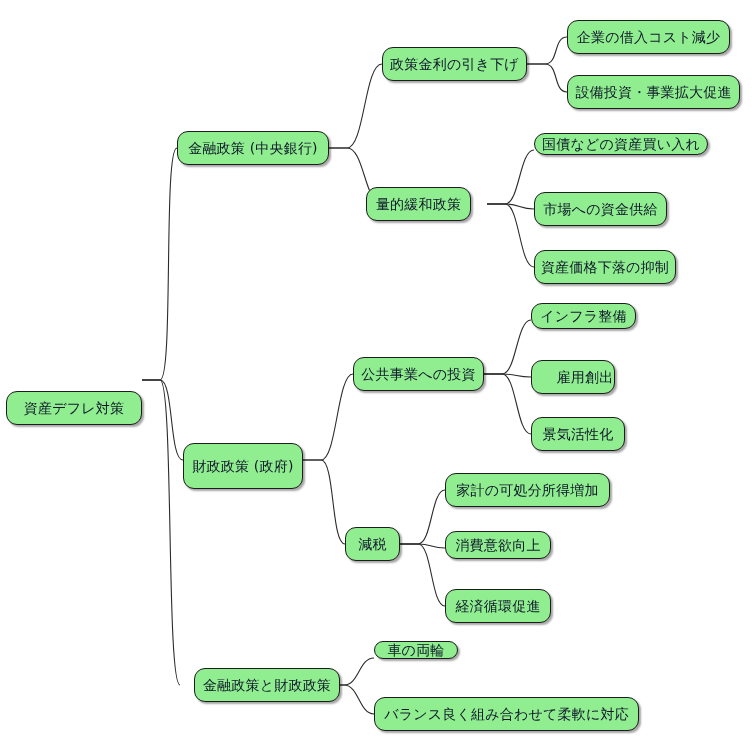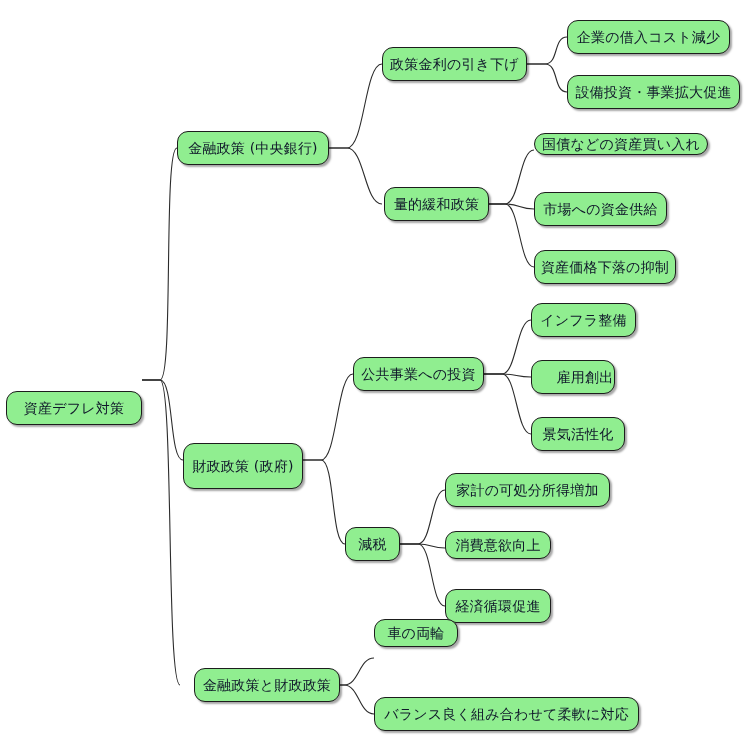--- a/index.html
+++ b/index.html
@@ -84,21 +84,21 @@
       </div>
       <div class="node" style="left: 183px; top: 443px; width: 120px; height: 46px;">
         <span class="label">財政政策 (政府)</span>
       </div>
       <div class="node" style="left: 180px; top: 668px; width: 146px; height: 34px; margin-left: 14px;">
         <span class="label">金融政策と財政政策</span>
       </div>
       <div class="node" style="left: 382px; top: 47px; width: 145px; height: 34px;">
         <span class="label">政策金利の引き下げ</span>
       </div>
-      <div class="node" style="left: 384px; top: 187px; width: 105px; height: 34px;">
+      <div class="node" style="left: 366px; top: 187px; width: 105px; height: 34px;">
         <span class="label">量的緩和政策</span>
       </div>
       <div class="node" style="left: 353px; top: 357px; width: 131px; height: 34px;">
         <span class="label">公共事業への投資</span>
       </div>
       <div class="node" style="left: 345px; top: 527px; width: 55px; height: 34px;">
         <span class="label">減税</span>
       </div>
       <div class="node" style="left: 567px; top: 20px; width: 163px; height: 34px;">
         <span class="label">企業の借入コスト減少</span>
@@ -108,38 +108,38 @@
       </div>
       <div class="node" style="left: 534px; top: 133px; width: 174px; height: 22px;">
         <span class="label">国債などの資産買い入れ</span>
       </div>
       <div class="node" style="left: 534px; top: 192px; width: 133px; height: 34px;">
         <span class="label">市場への資金供給</span>
       </div>
       <div class="node" style="left: 534px; top: 250px; width: 142px; height: 34px;">
         <span class="label">資産価格下落の抑制</span>
       </div>
-      <div class="node" style="left: 531px; top: 303px; width: 105px; height: 34px;">
+      <div class="node" style="left: 531px; top: 303px; width: 105px; height: 26px;">
         <span class="label">インフラ整備</span>
       </div>
       <div class="node" style="left: 531px; top: 360px; width: 84px; height: 34px; padding-left: 24px;">
         <span class="label">雇用創出</span>
       </div>
       <div class="node" style="left: 531px; top: 417px; width: 94px; height: 34px;">
         <span class="label">景気活性化</span>
       </div>
       <div class="node" style="left: 445px; top: 473px; width: 165px; height: 34px;">
         <span class="label">家計の可処分所得増加</span>
       </div>
       <div class="node" style="left: 445px; top: 531px; width: 106px; height: 28px;">
         <span class="label">消費意欲向上</span>
       </div>
       <div class="node" style="left: 445px; top: 589px; width: 106px; height: 34px;">
         <span class="label">経済循環促進</span>
       </div>
-      <div class="node" style="left: 374px; top: 619px; width: 84px; height: 28px; text-align: right;">
+      <div class="node" style="left: 374px; top: 641px; width: 84px; height: 18px; text-align: right;">
         <span class="label">車の両輪</span>
       </div>
       <div class="node" style="left: 374px; top: 697px; width: 265px; height: 34px;">
         <span class="label">バランス良く組み合わせて柔軟に対応</span>
       </div>
     </div>
 </div>
 
 </body></html>

